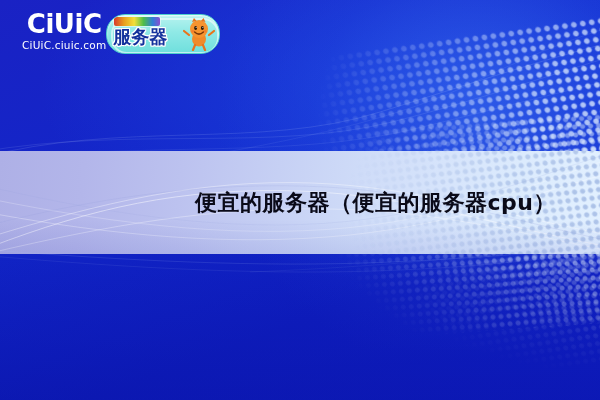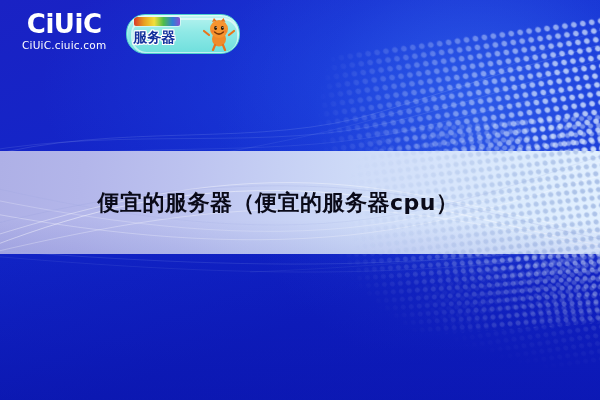--- a/index.html
+++ b/index.html
@@ -155,38 +155,38 @@
     height: 103px;
     opacity: 0.85;
   }
 
   
   .title {
     position: absolute;
     left: 0;
     top: 188px;
     width: 556px;
-    text-align: center;
+    text-align: right;
     font-size: 22px;
     font-weight: bold;
     line-height: 30px;
     letter-spacing: 0.5px;
     color: #0a0a18;
     font-family: "DejaVu Sans", "Liberation Sans", sans-serif;
     white-space: nowrap;
   }
 
   
   .logo-block {
     position: absolute;
     left: 22px;
     top: 8px;
     display: flex;
     align-items: flex-start;
-    gap: 20px;
+    gap: 0;
   }
   .logo-text-wrap {
     display: flex;
     flex-direction: column;
     align-items: center;
     padding-top: 2px;
   }
   .logo-word {
     font-family: "DejaVu Sans", "Liberation Sans", sans-serif;
     font-size: 26px;
@@ -232,21 +232,21 @@
     height: 9px;
     border-radius: 2px;
     background: linear-gradient(90deg, #d93b2b 0%, #e8a020 22%, #f2df3a 44%, #4fbe4a 64%, #2f7fd6 84%, #8a4fd0 100%);
     box-shadow: 0 0 0 1px rgba(255,255,255,0.5);
   }
   .badge-label {
     position: absolute;
     left: 6px;
     top: 10px;
     font-family: "DejaVu Sans", "Liberation Sans", sans-serif;
-    font-size: 14px;
+    font-size: 18px;
     font-weight: bold;
     color: #13319c;
     letter-spacing: 0px;
     line-height: 24px;
     text-shadow:
        1px 0 0 #ffffff, -1px 0 0 #ffffff,
        0 1px 0 #ffffff, 0 -1px 0 #ffffff,
        1px 1px 0 #ffffff, -1px 1px 0 #ffffff,
        1px -1px 0 #ffffff, -1px -1px 0 #ffffff;
   }

